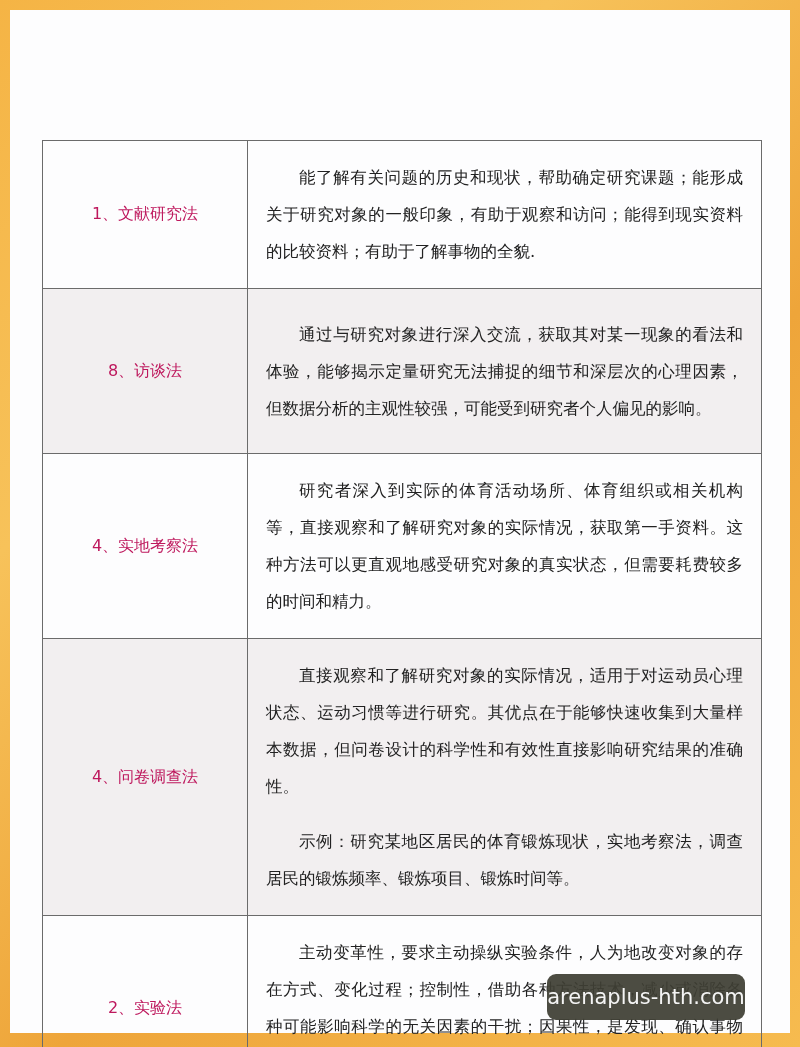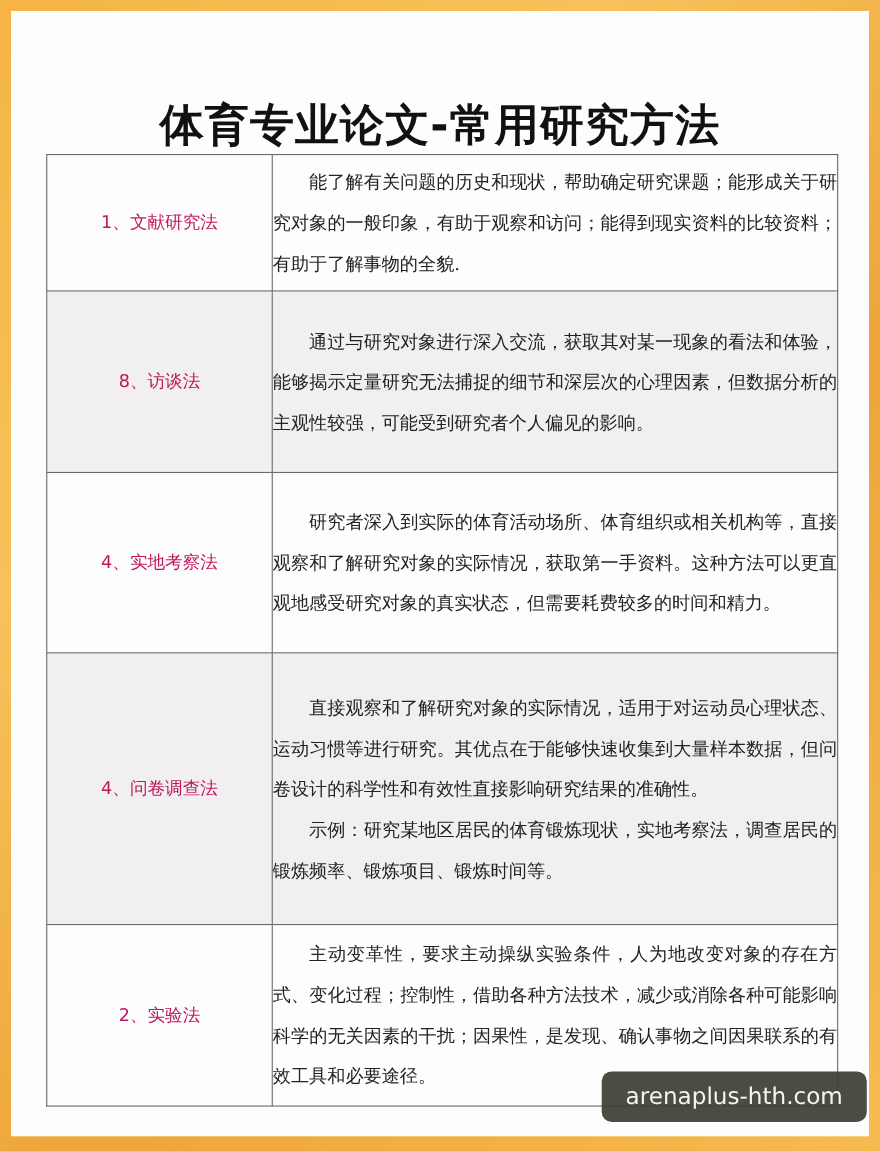--- a/index.html
+++ b/index.html
@@ -26,39 +26,38 @@
   }
   td.name {
     width: 204px; text-align: center;
     font-family: "DejaVu Sans", "Liberation Sans", sans-serif;
     font-size: 16px; color: #be185d;
   }
   td.desc {
     padding: 6px 10px 6px 12px;
     font-size: 16.5px; line-height: 37px; color: #222; text-align: justify;
   }
-  td.desc p { margin: 0; text-indent: 2em; }
+  td.desc p { margin: 18px; text-indent: 2em; }
   tr.shaded td { background: #f2eff0; }
   tr.r1 { height: 124px; }
   tr.r2 { height: 165px; }
   tr.r3 { height: 164px; }
   tr.r4 { height: 247px; }
   tr.r5 { height: 165px; }
   .watermark {
-    position: absolute; left: 547px; top: 974px; width: 241px; height: 46px;
+    position: absolute; left: 547px; top: 974px; width: 198px; height: 46px;
     background: rgba(62,62,52,0.93); border-radius: 9px; color: #f4f4f4;
     font-family: "DejaVu Sans", "Liberation Sans", sans-serif;
     font-size: 21px; line-height: 46px; text-align: center;
   }
 </style>
 </head>
 <body>
 
 <div class="card">
-  <div class="title">体育专业论文-常用研究方法</div>
 
   <table class="methods">
     <tbody>
       <tr class="r1">
         <td class="name">1、文献研究法</td>
         <td class="desc">
           <p>能了解有关问题的历史和现状，帮助确定研究课题；能形成关于研究对象的一般印象，有助于观察和访问；能得到现实资料的比较资料；有助于了解事物的全貌.</p>
         </td>
       </tr>
       <tr class="r2 shaded">

